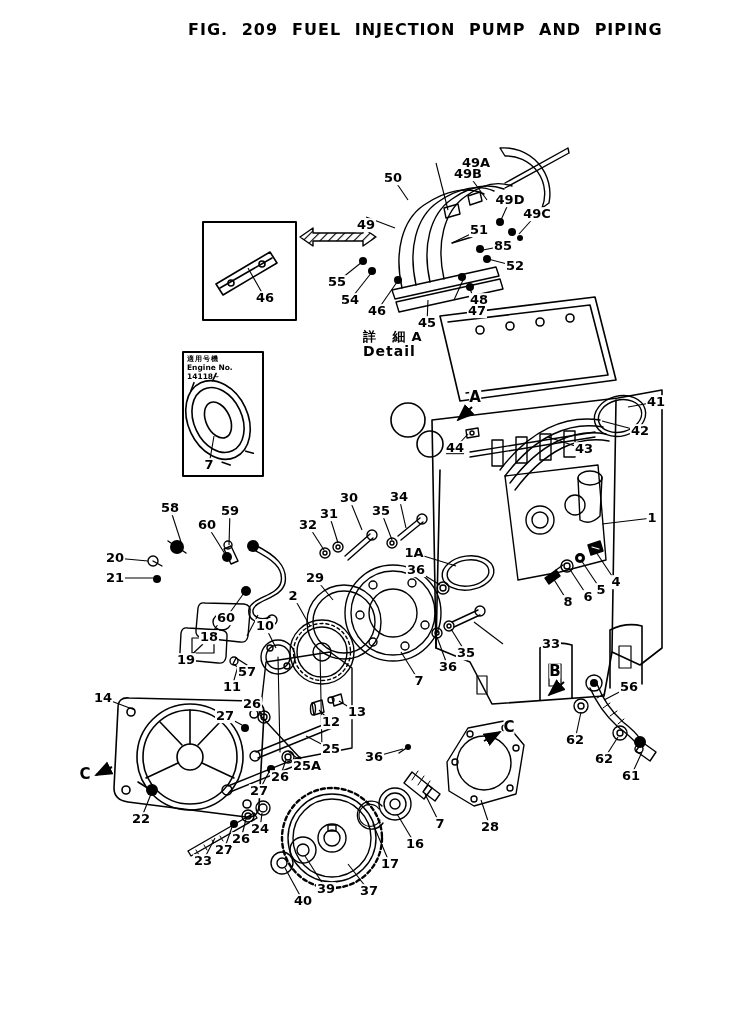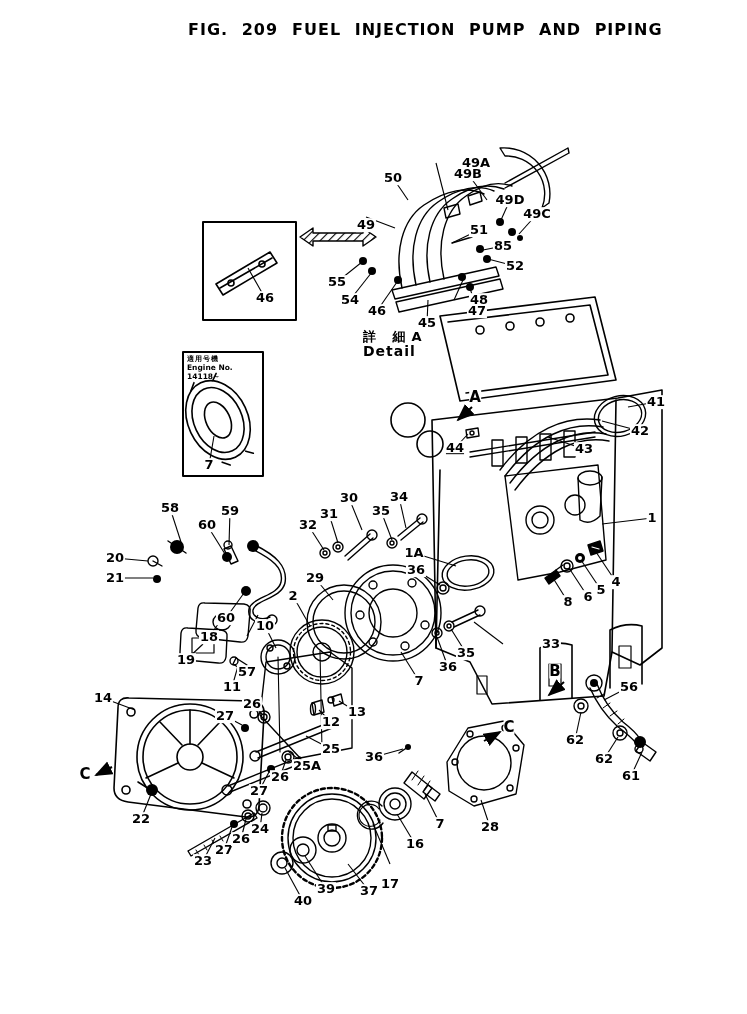--- a/index.html
+++ b/index.html
@@ -454,21 +454,21 @@
       <div class="callout" style="left: 280px; top: 777px;">26</div>
       <div class="callout" style="left: 307px; top: 766px;">25A</div>
       <div class="callout" style="left: 331px; top: 749px;">25</div>
       <div class="callout" style="left: 331px; top: 722px;">12</div>
       <div class="callout" style="left: 357px; top: 712px;">13</div>
       <div class="callout" style="left: 252px; top: 704px;">26</div>
       <div class="callout" style="left: 225px; top: 716px;">27</div>
       <div class="callout" style="left: 303px; top: 901px;">40</div>
       <div class="callout" style="left: 326px; top: 889px;">39</div>
       <div class="callout" style="left: 369px; top: 891px;">37</div>
-      <div class="callout" style="left: 390px; top: 864px; margin-top: 20px;">17</div>
+      <div class="callout" style="left: 390px; top: 864px;">17</div>
       <div class="callout" style="left: 415px; top: 844px;">16</div>
       <div class="callout" style="left: 440px; top: 824px;">7</div>
       <div class="callout" style="left: 490px; top: 827px;">28</div>
       <div class="callout" style="left: 374px; top: 757px;">36</div>
       <div class="callout" style="left: 629px; top: 687px;">56</div>
       <div class="callout" style="left: 575px; top: 740px;">62</div>
       <div class="callout" style="left: 604px; top: 759px;">62</div>
       <div class="callout" style="left: 631px; top: 776px;">61</div>
       <div class="marker" style="left: 475px; top: 397px;">A</div>
       <div class="marker" style="left: 555px; top: 671px;">B</div>

